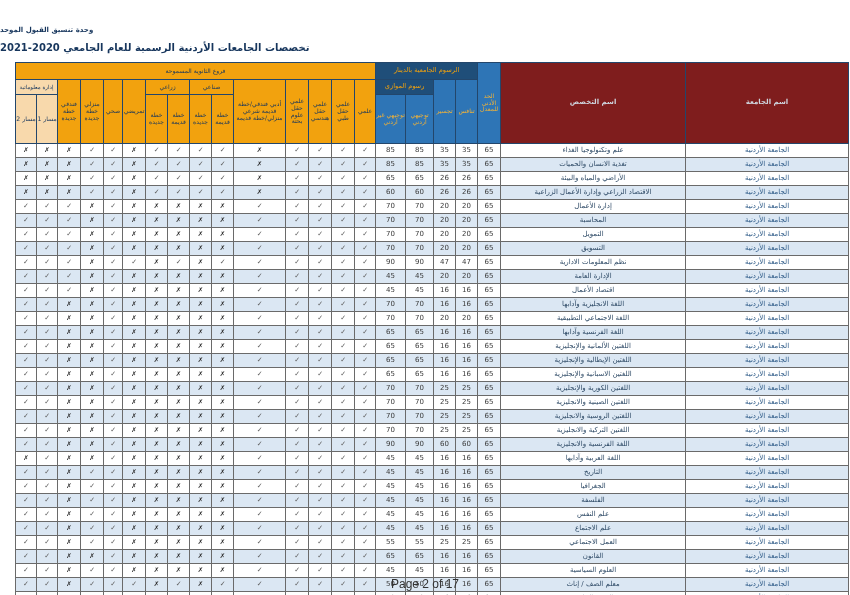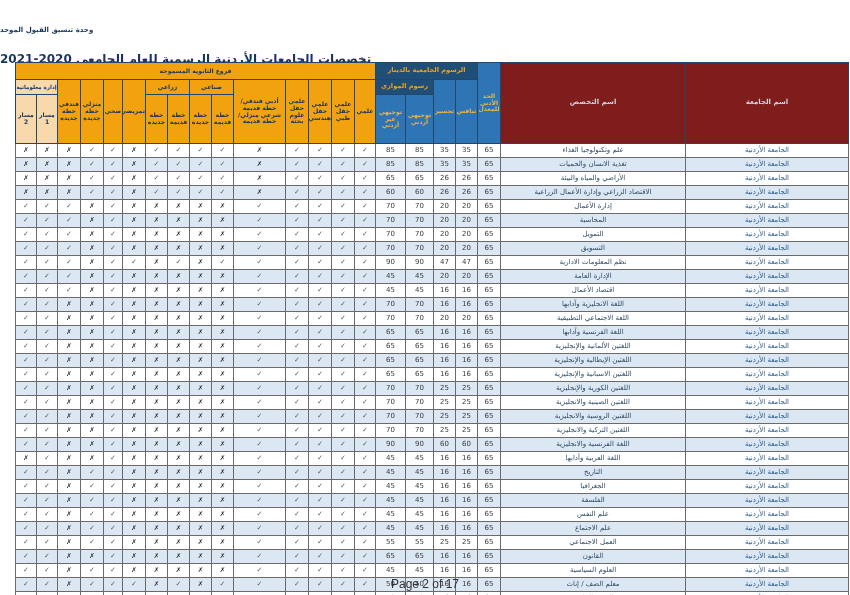--- a/index.html
+++ b/index.html
@@ -3,27 +3,27 @@
 <meta charset="utf-8">
 <style>
   html,body{margin:0;padding:0;}
   body{
     width:850px;height:595px;background:#ffffff;position:relative;
     font-family:"DejaVu Sans","Liberation Sans",sans-serif;
     -webkit-font-smoothing:antialiased;
   }
   .titles{position:absolute;top:26px;left:0;width:100%;text-align:left;color:#17365D;}
   .subtitle{font-size:7px;font-weight:bold;}
-  .main-title{font-size:12px;font-weight:bold;margin-top:18px;}
+  .main-title{font-size:10px;font-weight:bold;margin-top:8px;}
   table.grid{
     position:absolute;top:62px;left:15px;width:833px;
     border-collapse:collapse;table-layout:fixed;direction:rtl;
   }
   th,td{padding:0;margin:0;text-align:center;vertical-align:middle;overflow:hidden;}
-  thead th{border:1px solid #23466B;font-weight:bold;line-height:1.12;}
+  thead th{border:1px solid #23466B;font-weight:normal;line-height:1.12;}
   tr.hr1 th{height:16px;}
   tr.hr2 th{height:14px;}
   tr.hr3 th{height:48px;}
   .h-navy{background:#1F4E79;color:#F2A20E;font-size:6.6px;}
   .h-navy-lg{background:#7f1d1d;color:#CfD6DF;font-size:7px;font-weight:bold;}
   .h-blue{background:#2E75B6;color:#F5B335;font-size:6.1px;}
   .h-orange{background:#F2A20E;color:#17365D;font-size:6.1px;}
   .h-peach{background:#F8D9AC;color:#17365D;font-size:6.1px;}
   .tiny{font-size:5.5px;white-space:nowrap;}
   tbody td{border:1px solid #6a6a6a;height:13px;font-size:7px;color:#333;line-height:1;}

